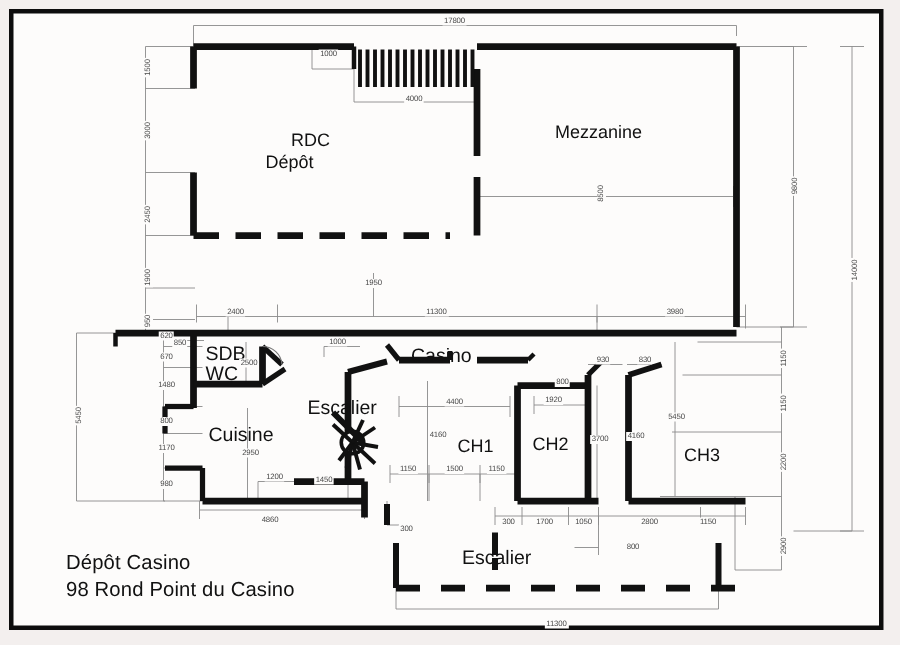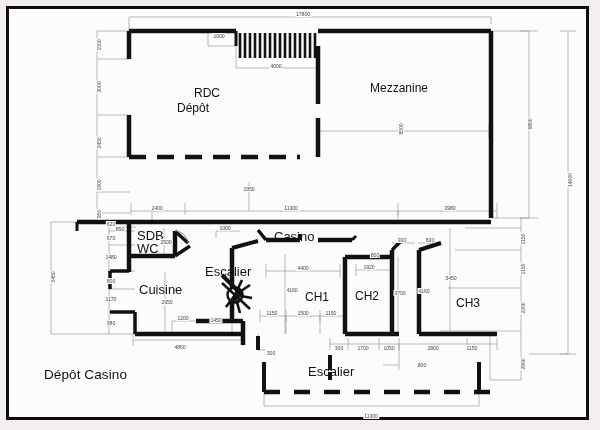--- a/index.html
+++ b/index.html
@@ -256,20 +256,21 @@
   <div class="rm rm-md" style="left:137px;top:241px;">WC</div>
   <div class="rm rm-md" style="left:139px;top:282px;">Cuisine</div>
   <div class="rm rm-md" style="left:205px;top:264px;">Escalier</div>
   <div class="rm rm-md" style="left:274px;top:229px;">Casino</div>
   <div class="rm rm-lg" style="left:305px;top:290px;">CH1</div>
   <div class="rm rm-lg" style="left:355px;top:289px;">CH2</div>
   <div class="rm rm-lg" style="left:456px;top:296px;">CH3</div>
   <div class="rm rm-md" style="left:308px;top:364px;">Escalier</div>
 
   <div class="title" style="left:44px;top:367px;">Dépôt Casino</div>
+  <div class="title" style="left:44px;top:385px;">98 Rond Point du Casino</div>
 
   <div id="dimlayer">
       <div class="dimtxt" style="left: 303px; top: 14px; transform: translate(-50%, -50%); background: rgb(253, 252, 251); padding: 0px 1px;">17800</div>
       <div class="dimtxt" style="left: 219px; top: 36px; transform: translate(-50%, -50%); background: rgb(253, 252, 251); padding: 0px 1px;">1000</div>
       <div class="dimtxt" style="left: 276px; top: 66px; transform: translate(-50%, -50%); background: rgb(253, 252, 251); padding: 0px 1px;">4000</div>
       <div class="dimtxt" style="left: 99px; top: 45px; transform: translate(-50%, -50%) rotate(-90deg); background: rgb(253, 252, 251); padding: 0px 1px;">1500</div>
       <div class="dimtxt" style="left: 99px; top: 87px; transform: translate(-50%, -50%) rotate(-90deg); background: rgb(253, 252, 251); padding: 0px 1px;">3000</div>
       <div class="dimtxt" style="left: 99px; top: 143px; transform: translate(-50%, -50%) rotate(-90deg); background: rgb(253, 252, 251); padding: 0px 1px;">2450</div>
       <div class="dimtxt" style="left: 99px; top: 185px; transform: translate(-50%, -50%) rotate(-90deg); background: rgb(253, 252, 251); padding: 0px 1px;">1900</div>
       <div class="dimtxt" style="left: 99px; top: 214px; transform: translate(-50%, -50%) rotate(-90deg); background: rgb(253, 252, 251); padding: 0px 1px;">950</div>

